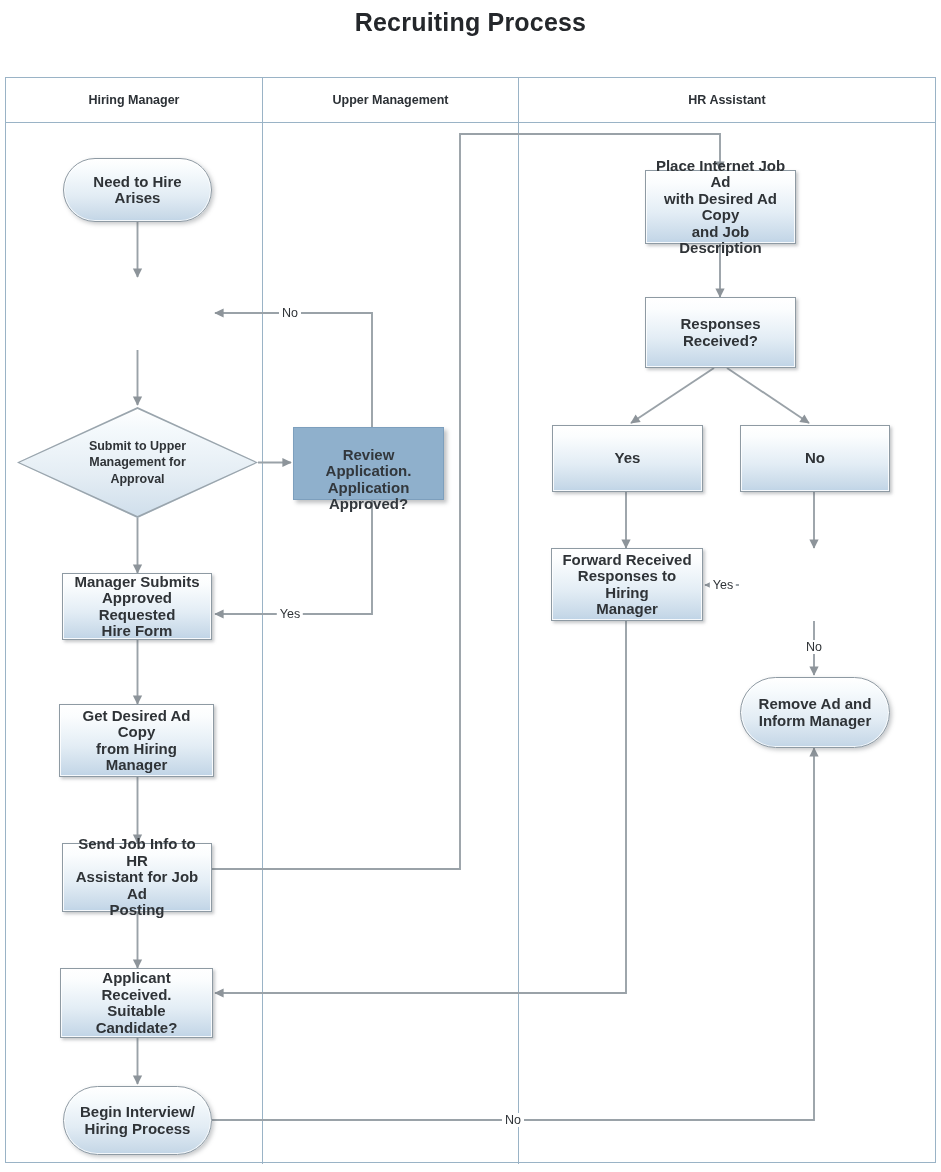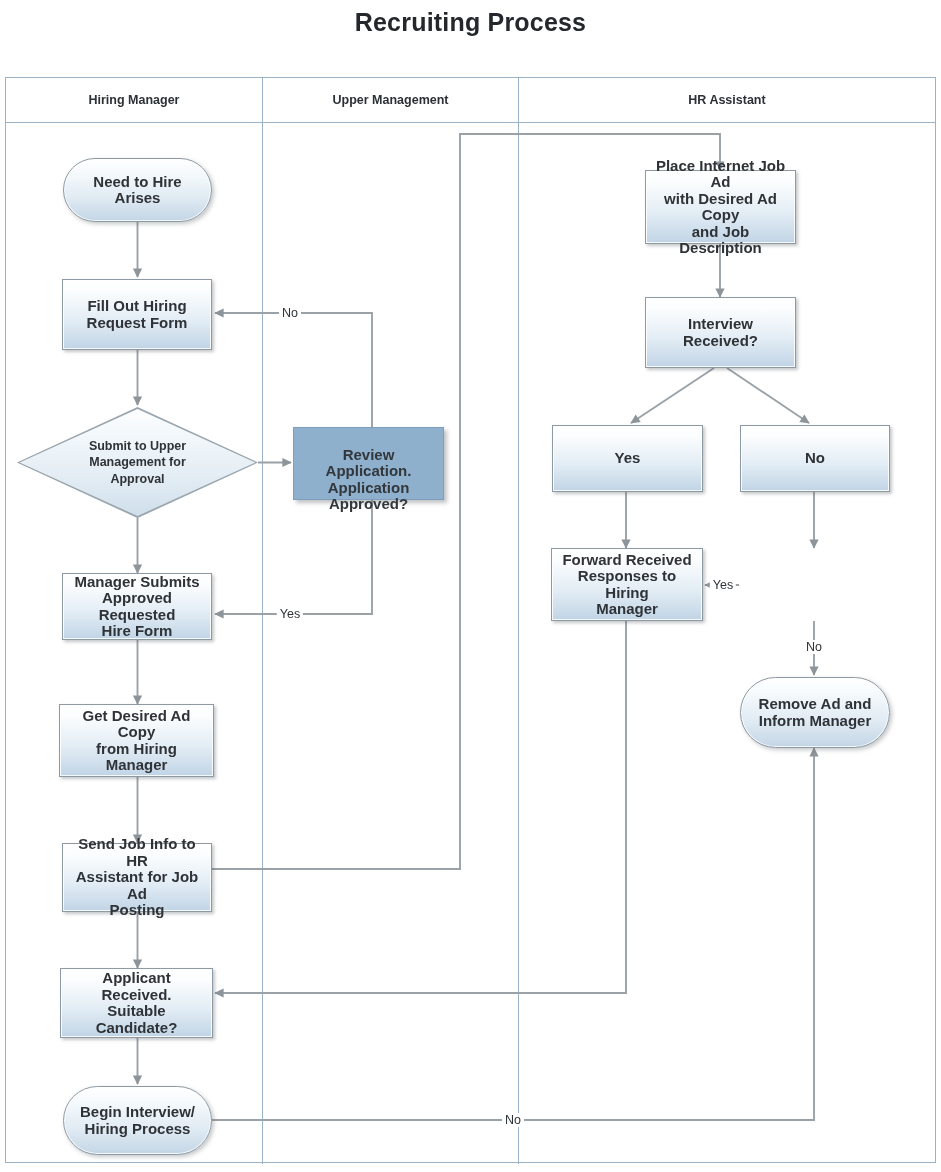--- a/index.html
+++ b/index.html
@@ -114,24 +114,20 @@
       <path d="M626,621 L626,993 L215,993"></path>
 
       <path d="M212,1120 L814,1120 L814,748"></path>
     </g>
   </svg>
 
   <div class="node term" style="left:63px;top:158px;width:149px;height:64px">
     <span class="lbl">Need to Hire Arises</span>
   </div>
 
-  <div class="node proc" style="left:62px;top:279px;width:150px;height:71px">
-    <span class="lbl">Fill Out Hiring
-Request Form</span>
-  </div>
 
   <div class="diamond" style="left:17px;top:407px;width:241px;height:111px">
     <div class="dshape"></div>
     <div class="dedge"></div>
     <div class="lbl">Submit to Upper
 Management for
 Approval</div>
   </div>
 
   <div class="node proc" style="left:62px;top:573px;width:150px;height:67px">
@@ -167,21 +163,21 @@
 Approved?</span>
   </div>
 
   <div class="node proc" style="left:645px;top:170px;width:151px;height:74px">
     <span class="lbl">Place Internet Job Ad
 with Desired Ad Copy
 and Job Description</span>
   </div>
 
   <div class="node proc" style="left:645px;top:297px;width:151px;height:71px">
-    <span class="lbl">Interview
+    <span class="lbl">Responses
 Received?</span>
   </div>
 
   <div class="node proc" style="left:552px;top:425px;width:151px;height:67px">
     <span class="lbl">Yes</span>
   </div>
 
   <div class="node proc" style="left:740px;top:425px;width:150px;height:67px">
     <span class="lbl">No</span>
   </div>

